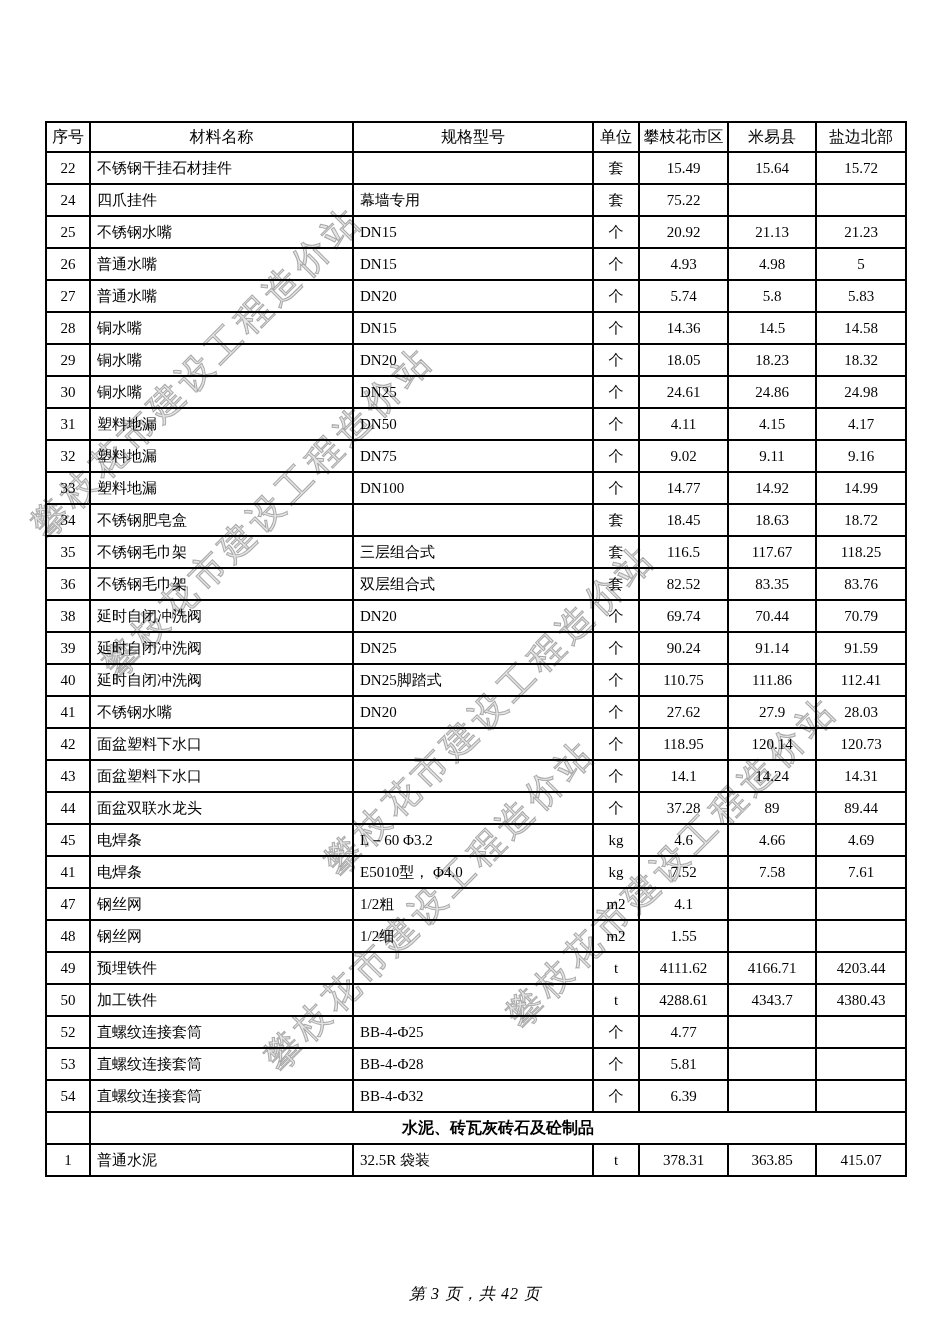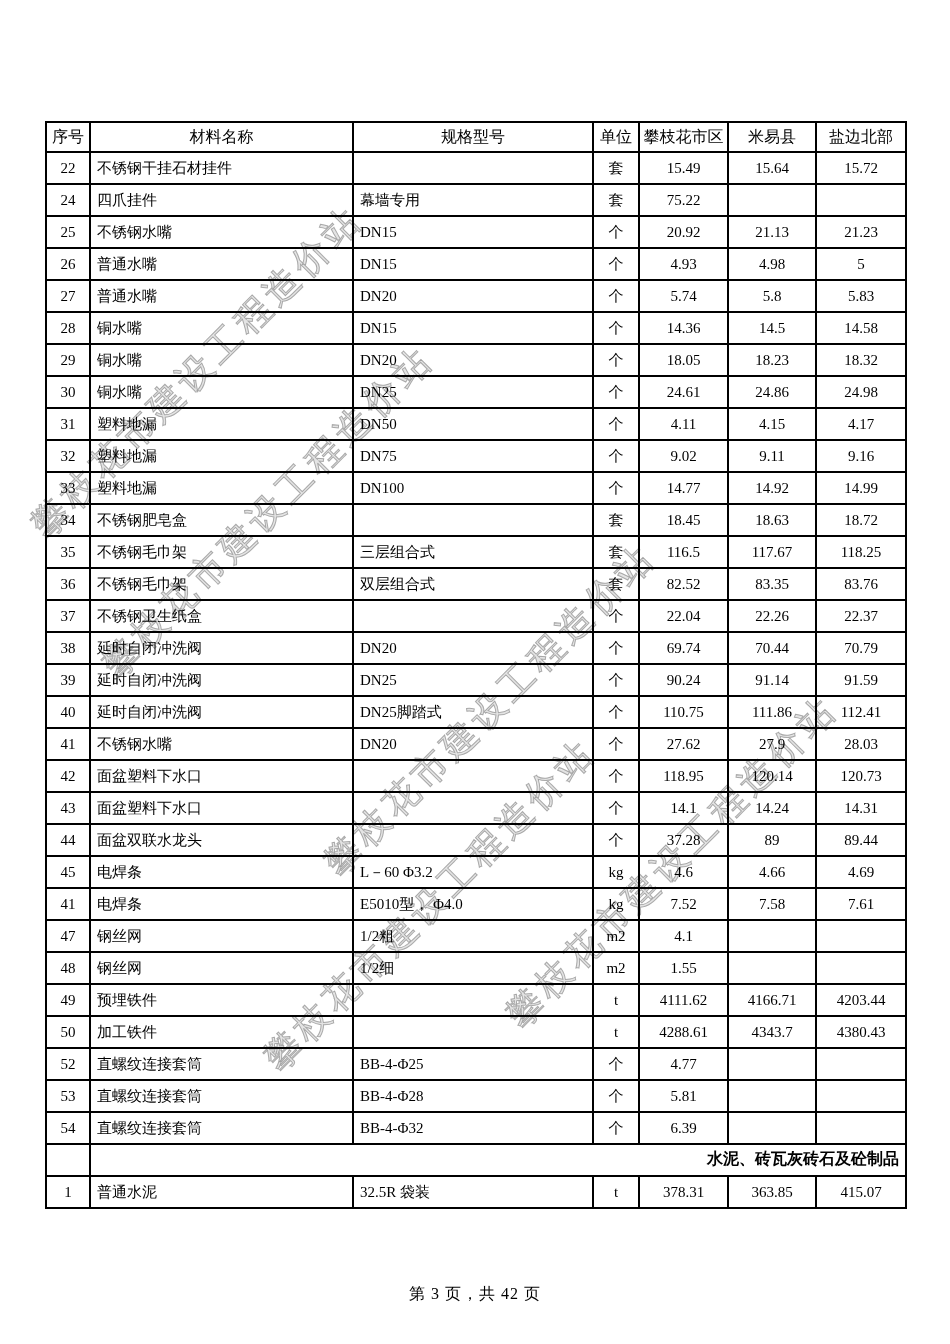--- a/index.html
+++ b/index.html
@@ -35,27 +35,27 @@
     overflow:hidden;
     white-space:nowrap;
     font-weight:normal;
     text-align:center;
     vertical-align:middle;
     background:transparent;
   }
   .price th{font-size:16px;height:28px;}
   td.c-name,td.c-spec{text-align:left;padding:0 6px;}
   td.sec-label{
-    text-align:right;padding:0 6px;
-    font-family:Liberation Mono, monospace;
+    text-align:center;padding:0 6px;
+    font-family:Liberation Serif, serif;
     font-weight:bold;font-size:16px;
   }
   .footer{
     position:absolute;left:0;top:1284px;width:950px;z-index:2;
-    text-align:center;font-size:16px;letter-spacing:1px;
+    text-align:center;font-size:16px;letter-spacing:1px;font-style:italic;
   }
 </style>
 </head>
 <body>
 
 <div class="sheet">
 
   <div>
       <div class="watermark" style="left: 197px; top: 372px;">攀枝花市建设工程造价站</div>
       <div class="watermark" style="left: 268px; top: 512px;">攀枝花市建设工程造价站</div>
@@ -206,29 +206,20 @@
         <tr>
           <td class="c-no">36</td>
           <td class="c-name">不锈钢毛巾架</td>
           <td class="c-spec">双层组合式</td>
           <td class="c-unit">套</td>
           <td class="c-price">82.52</td>
           <td class="c-price">83.35</td>
           <td class="c-price">83.76</td>
         </tr>
         <tr>
-          <td class="c-no">37</td>
-          <td class="c-name">不锈钢卫生纸盒</td>
-          <td class="c-spec"></td>
-          <td class="c-unit">个</td>
-          <td class="c-price">22.04</td>
-          <td class="c-price">22.26</td>
-          <td class="c-price">22.37</td>
-        </tr>
-        <tr>
           <td class="c-no">38</td>
           <td class="c-name">延时自闭冲洗阀</td>
           <td class="c-spec">DN20</td>
           <td class="c-unit">个</td>
           <td class="c-price">69.74</td>
           <td class="c-price">70.44</td>
           <td class="c-price">70.79</td>
         </tr>
         <tr>
           <td class="c-no">39</td>

